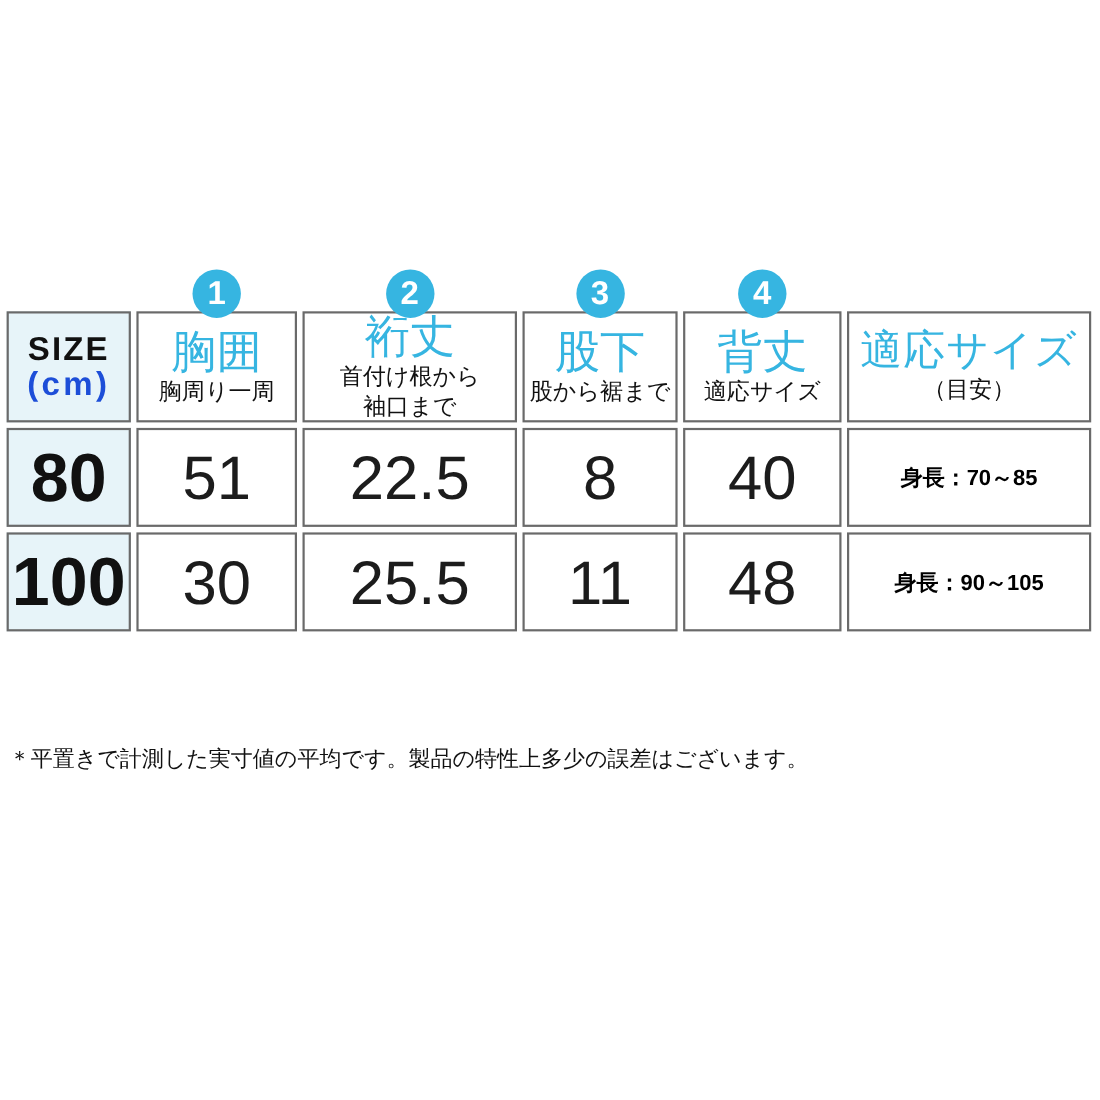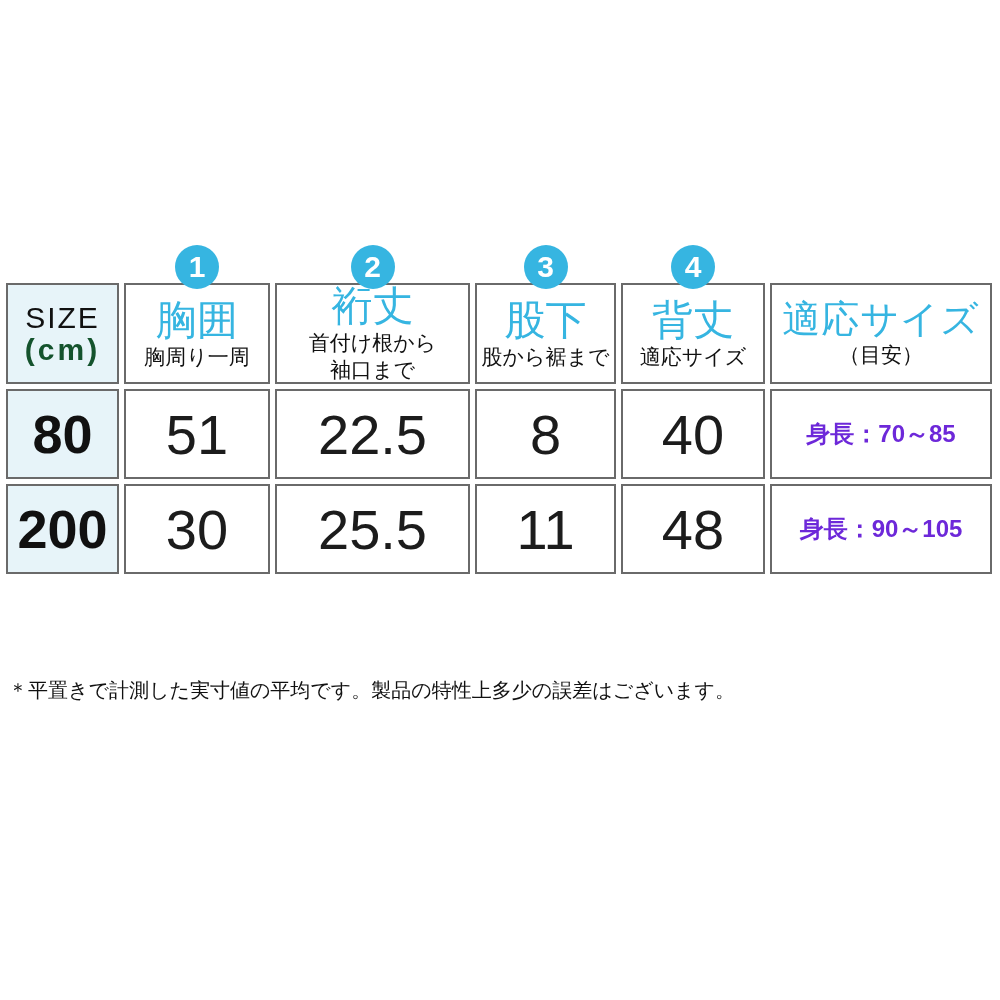--- a/index.html
+++ b/index.html
@@ -38,31 +38,31 @@
     position: relative;
     font-weight: normal;
   }
   .size-chart thead th { height: 90px; }
   .size-chart tbody th, .size-chart tbody td { height: 90px; }
   .size-col {
     background: #e7f4f9 !important;
   }
   .corner-line1 {
     font-size: 30px;
-    font-weight: normal;
+    font-weight: bold;
     letter-spacing: 2px;
     line-height: 1.05;
     color: #111;
   }
   .corner-line2 {
     font-size: 30px;
     font-weight: bold;
     letter-spacing: 3px;
     line-height: 1.05;
-    color: #14532d;
+    color: #1d4ed8;
   }
   .badge {
     position: absolute;
     top: -40px;
     left: 50%;
     transform: translateX(-50%);
     width: 44px;
     height: 44px;
     border-radius: 50%;
     background: #36b5e1;
@@ -80,32 +80,32 @@
   }
   .col-title.small { font-size: 38px; letter-spacing: 1px; text-align: center; }
   .col-sub {
     color: #111;
     font-size: 21px;
     line-height: 1.2;
     margin-top: 2px;
   }
   .col-sub:empty { display: none; }
   .size-label {
-    font-size: 54px;
+    font-size: 62px;
     font-weight: bold;
     color: #111;
   }
   .cell-num {
     font-size: 56px;
     color: #1c1c1c;
   }
   .fit-text {
-    font-size: 24px;
+    font-size: 20px;
     font-weight: bold;
-    color: #6d28d9;
+    color: #000000;
     margin-top: 47px;
   }
   .footnotes {
     position: absolute;
     top: 676px;
     left: 8px;
     width: 984px;
   }
   .footnote {
     font-size: 20px;
@@ -167,21 +167,21 @@
       <tbody>
         <tr>
           <th class="size-col"><span class="size-label">80</span></th>
           <td><span class="cell-num">51</span></td>
           <td><span class="cell-num">22.5</span></td>
           <td><span class="cell-num">8</span></td>
           <td><span class="cell-num">40</span></td>
           <td><span class="fit-text">身長：70～85</span></td>
         </tr>
         <tr>
-          <th class="size-col"><span class="size-label">200</span></th>
+          <th class="size-col"><span class="size-label">100</span></th>
           <td><span class="cell-num">30</span></td>
           <td><span class="cell-num">25.5</span></td>
           <td><span class="cell-num">11</span></td>
           <td><span class="cell-num">48</span></td>
           <td><span class="fit-text">身長：90～105</span></td>
         </tr>
       </tbody>
     </table>
   </div>
 

